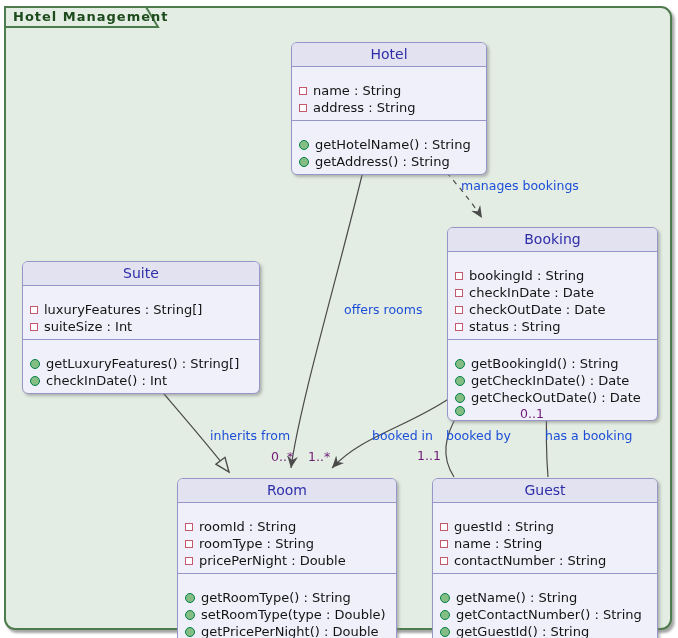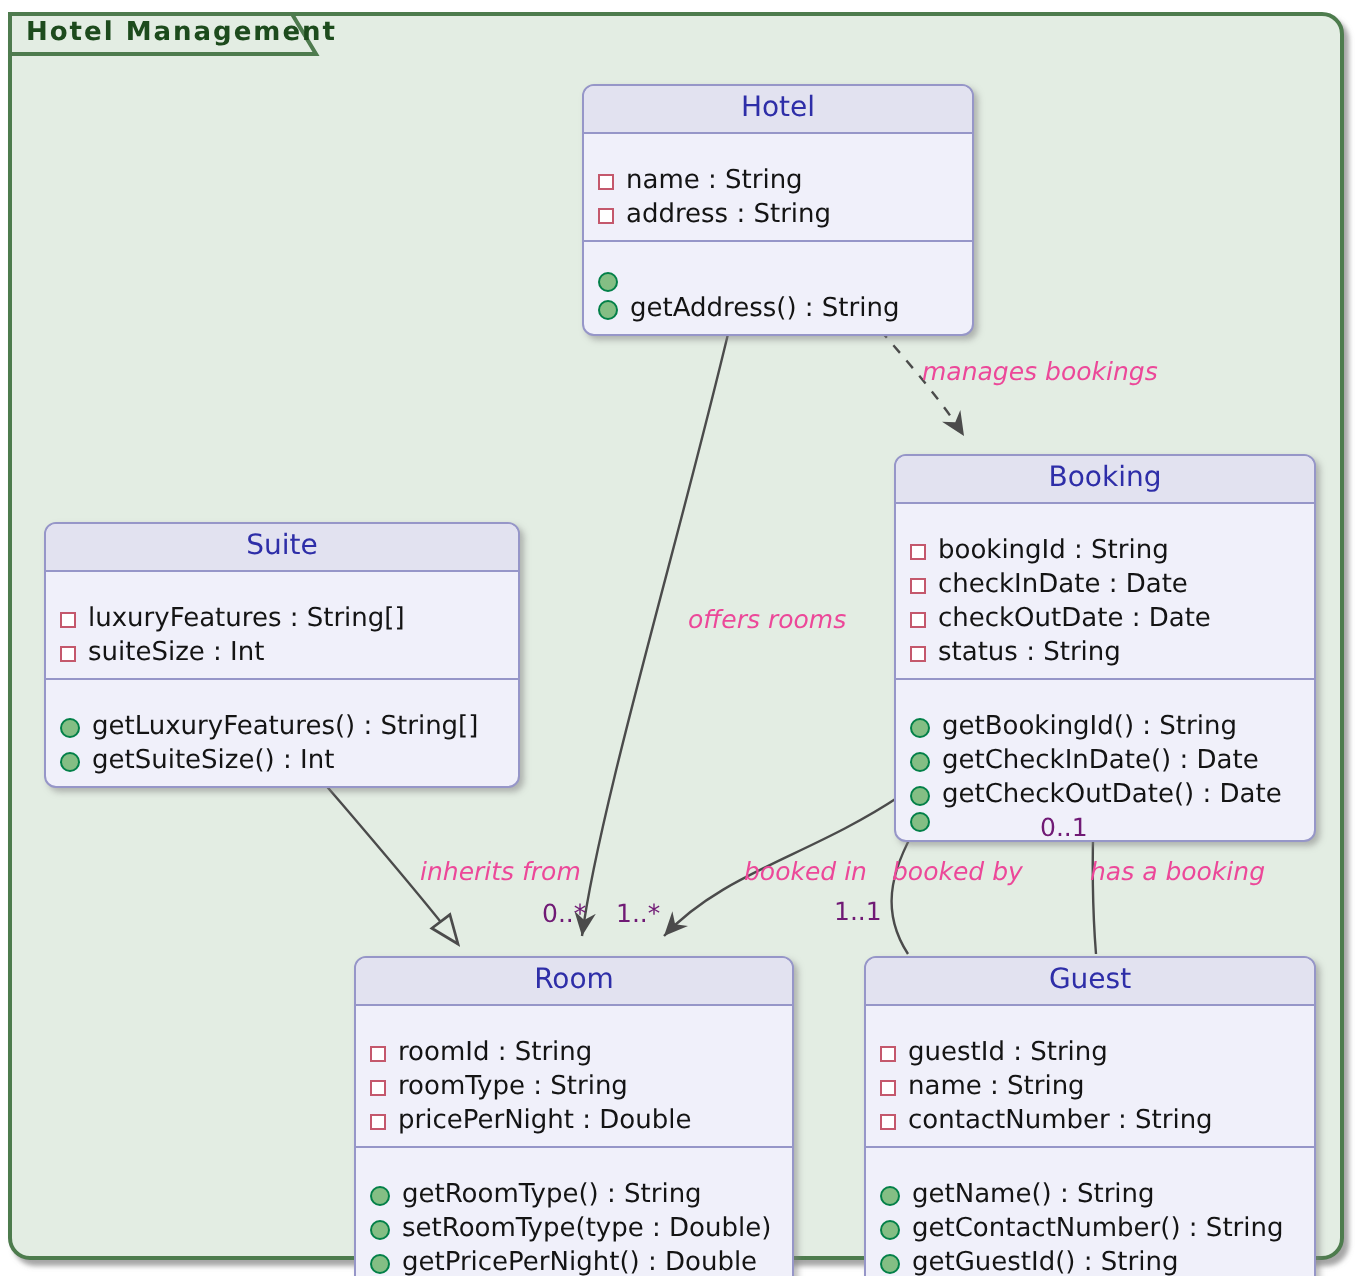--- a/index.html
+++ b/index.html
@@ -18,21 +18,21 @@
              color:#2e2ea8;font-size:14px;text-align:center;padding:3px 6px;line-height:17px;}
   .uml-section{padding:15px 7px 4px 7px;}
   .uml-attrs{border-bottom:1px solid #9696c8;}
   .member{display:flex;align-items:center;line-height:17px;white-space:nowrap;}
   .icon-square{flex:0 0 auto;width:6px;height:6px;border:1.5px solid #c4586c;background:#fff;
                margin-right:6px;display:inline-block;}
   .icon-circle{flex:0 0 auto;width:8px;height:8px;border:1px solid #038048;background:#84be84;
                border-radius:50%;margin-right:6px;display:inline-block;}
 
   
-  .edge-label{position:absolute;font-size:12.5px;color:#ec4899;white-space:nowrap;font-style:italic;}
+  .edge-label{position:absolute;font-size:12.5px;color:#1d4ed8;white-space:nowrap;}
   .mult-label{position:absolute;font-size:12.5px;color:#701a75;white-space:nowrap;}
 </style>
 </head>
 <body>
 
 <div class="page">
 
   <svg width="678" height="638" viewBox="0 0 678 638">
     <defs>
       <filter id="fshadow" x="-10%" y="-10%" width="130%" height="130%">
@@ -71,20 +71,21 @@
             <span class="member-text">name : String</span>
           </div>
           <div class="member">
             <span class="icon-square"></span>
             <span class="member-text">address : String</span>
           </div>
         </div>
         <div class="uml-section uml-methods">
           <div class="member">
             <span class="icon-circle"></span>
+            <span class="member-text">getHotelName() : String</span>
           </div>
           <div class="member">
             <span class="icon-circle"></span>
             <span class="member-text">getAddress() : String</span>
           </div>
         </div>
       </div>
       <div class="uml-class" style="left: 447px; top: 227px; width: 209px;">
         <div class="uml-title">Booking</div>
         <div class="uml-section uml-attrs">
@@ -135,21 +136,21 @@
             <span class="member-text">suiteSize : Int</span>
           </div>
         </div>
         <div class="uml-section uml-methods">
           <div class="member">
             <span class="icon-circle"></span>
             <span class="member-text">getLuxuryFeatures() : String[]</span>
           </div>
           <div class="member">
             <span class="icon-circle"></span>
-            <span class="member-text">getSuiteSize() : Int</span>
+            <span class="member-text">checkInDate() : Int</span>
           </div>
         </div>
       </div>
       <div class="uml-class" style="left: 177px; top: 478px; width: 218px;">
         <div class="uml-title">Room</div>
         <div class="uml-section uml-attrs">
           <div class="member">
             <span class="icon-square"></span>
             <span class="member-text">roomId : String</span>
           </div>

